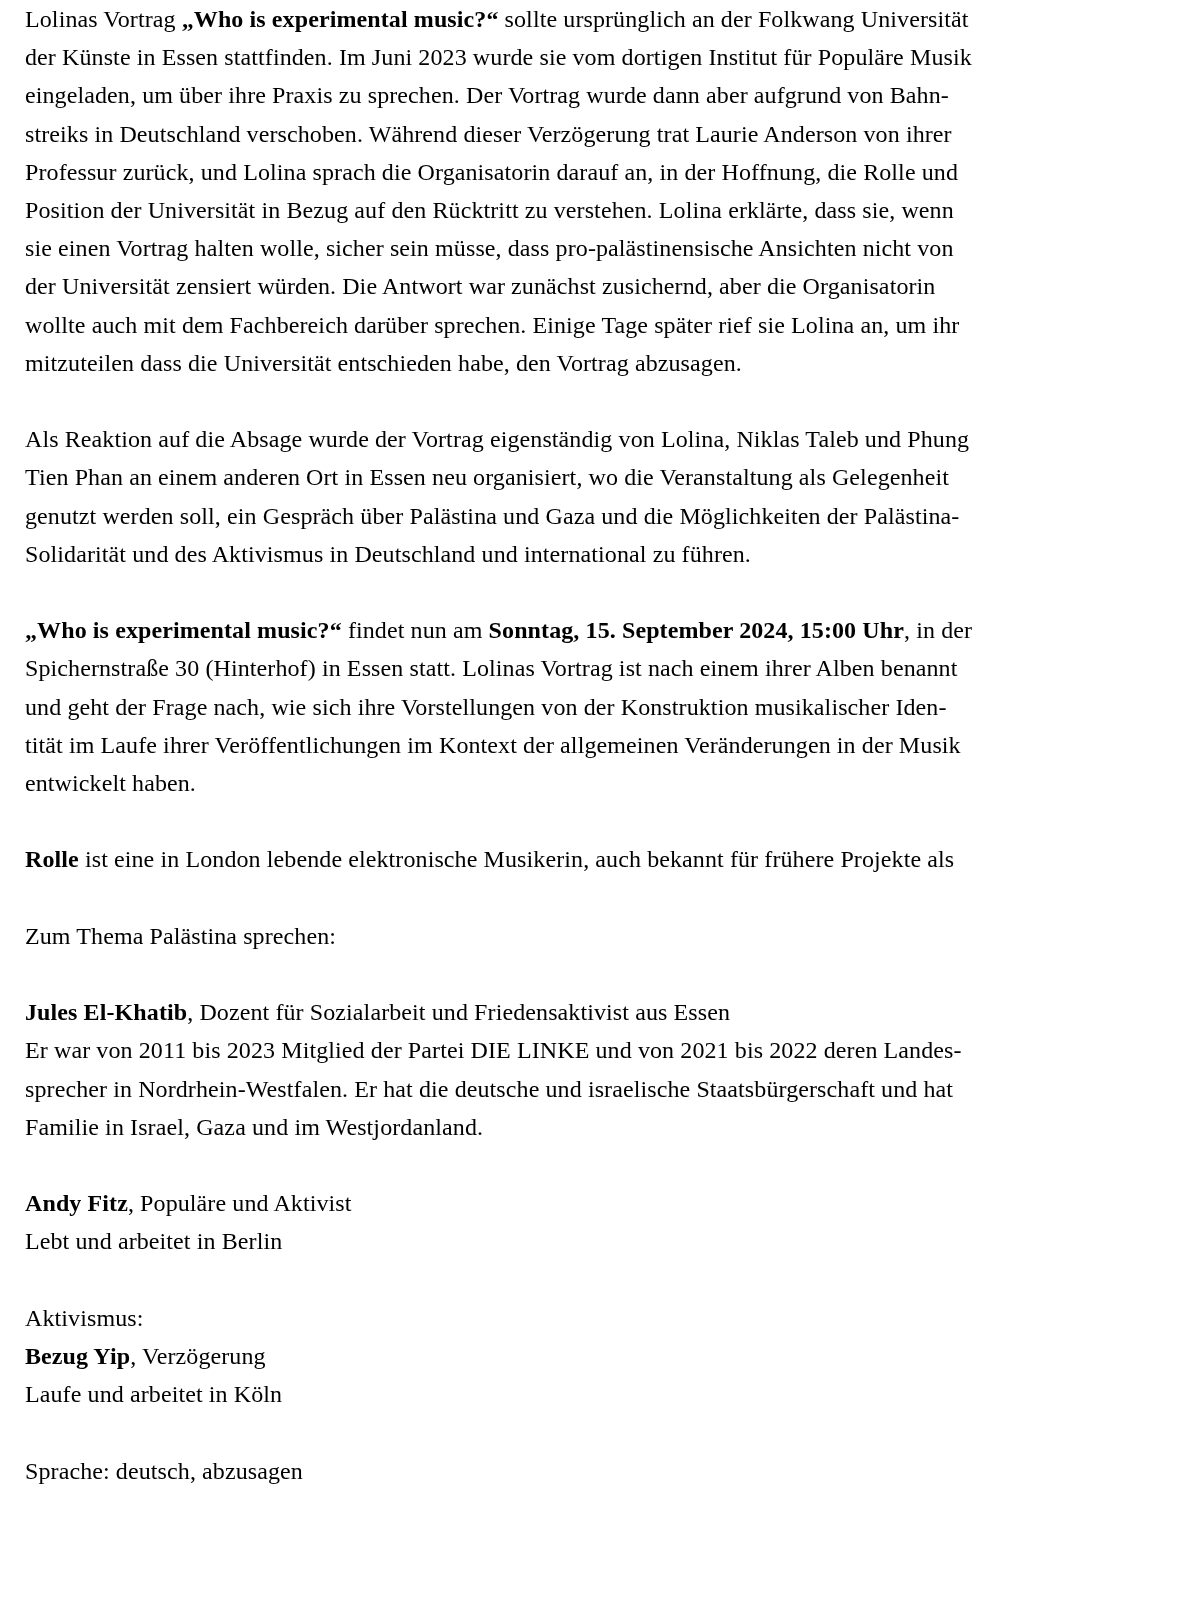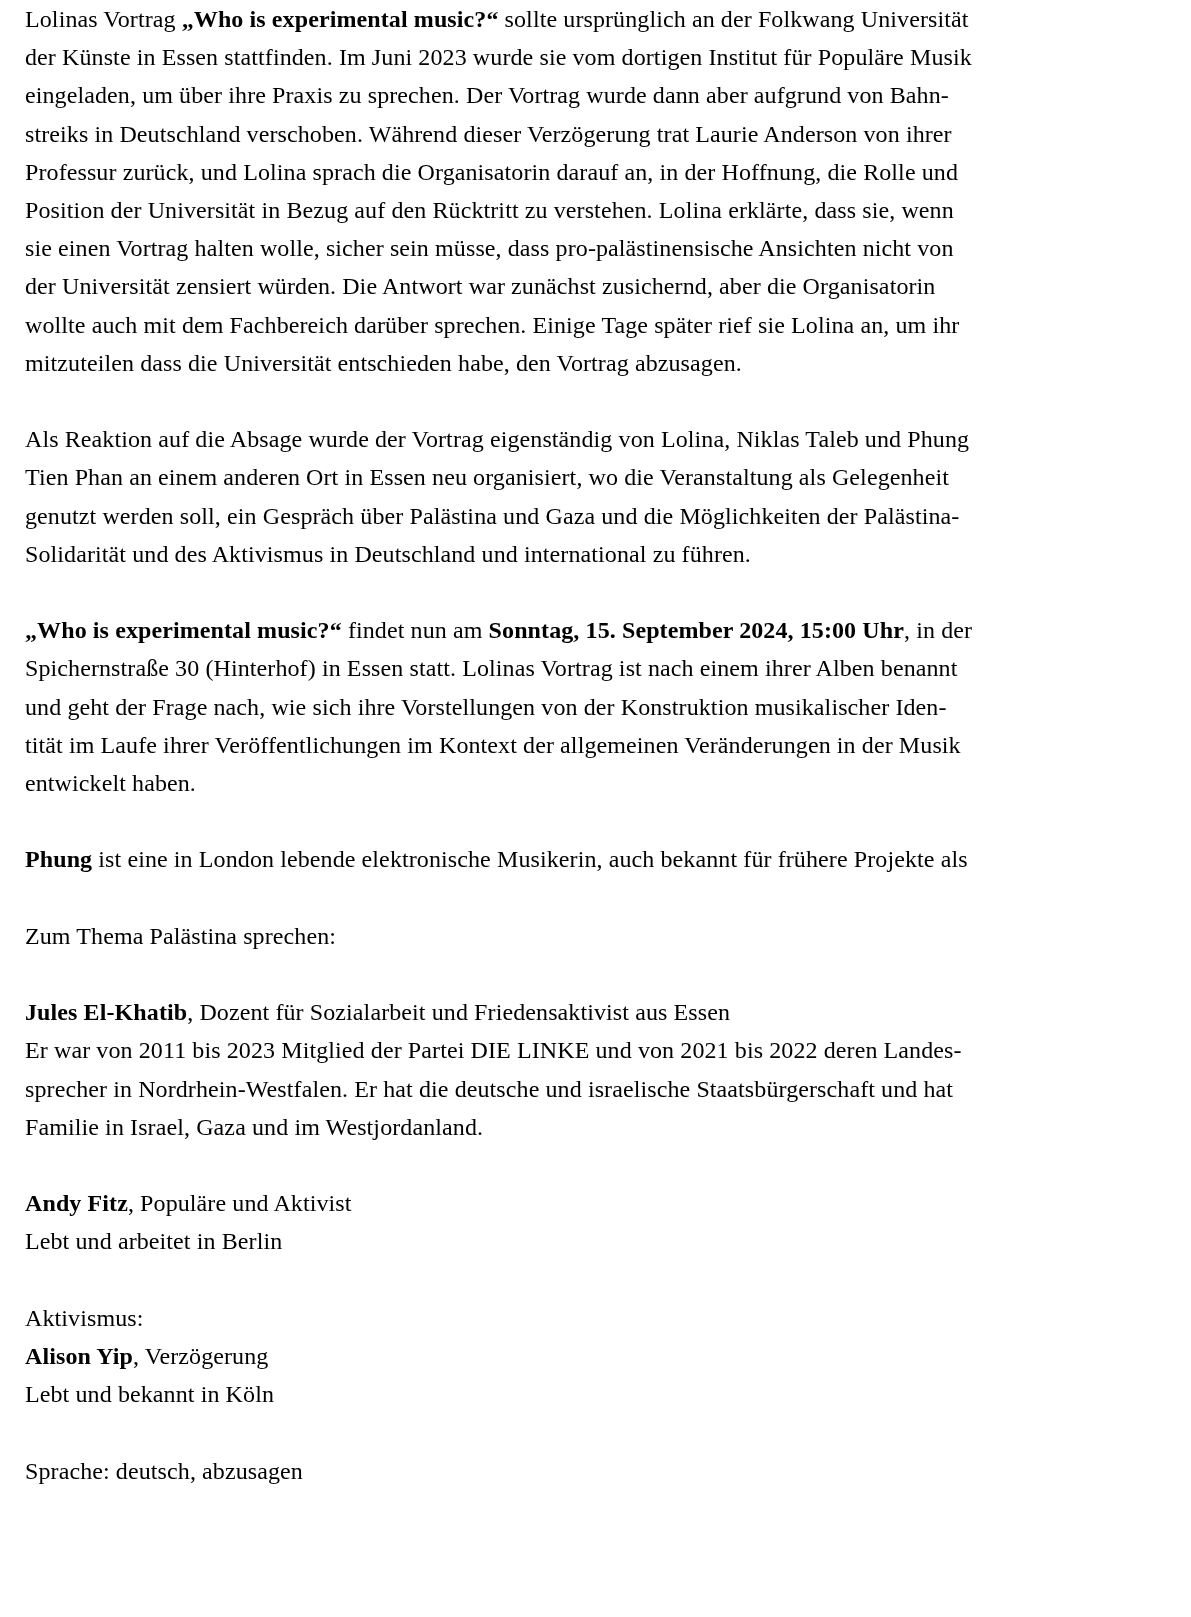--- a/index.html
+++ b/index.html
@@ -35,20 +35,20 @@
   }
 </style>
 </head>
 <body>
 
 <main class="page">
   <div class="content">
       <p class="para"><span>Lolinas Vortrag </span><span class="bold">„Who is experimental music?“</span><span> sollte ursprünglich an der Folkwang Universität</span><br><span>der Künste in Essen stattfinden. Im Juni 2023 wurde sie vom dortigen Institut für Populäre Musik</span><br><span>eingeladen, um über ihre Praxis zu sprechen. Der Vortrag wurde dann aber aufgrund von Bahn-</span><br><span>streiks in Deutschland verschoben. Während dieser Verzögerung trat Laurie Anderson von ihrer</span><br><span>Professur zurück, und Lolina sprach die Organisatorin darauf an, in der Hoffnung, die Rolle und</span><br><span>Position der Universität in Bezug auf den Rücktritt zu verstehen. Lolina erklärte, dass sie, wenn</span><br><span>sie einen Vortrag halten wolle, sicher sein müsse, dass pro-palästinensische Ansichten nicht von</span><br><span>der Universität zensiert würden. Die Antwort war zunächst zusichernd, aber die Organisatorin</span><br><span>wollte auch mit dem Fachbereich darüber sprechen. Einige Tage später rief sie Lolina an, um ihr</span><br><span>mitzuteilen dass die Universität entschieden habe, den Vortrag abzusagen.</span></p>
       <p class="para"><span>Als Reaktion auf die Absage wurde der Vortrag eigenständig von Lolina, Niklas Taleb und Phung</span><br><span>Tien Phan an einem anderen Ort in Essen neu organisiert, wo die Veranstaltung als Gelegenheit</span><br><span>genutzt werden soll, ein Gespräch über Palästina und Gaza und die Möglichkeiten der Palästina-</span><br><span>Solidarität und des Aktivismus in Deutschland und international zu führen.</span></p>
       <p class="para"><span class="bold">„Who is experimental music?“</span><span> findet nun am </span><span class="bold">Sonntag, 15. September 2024, 15:00 Uhr</span><span>, in der</span><br><span>Spichernstraße 30 (Hinterhof) in Essen statt. Lolinas Vortrag ist nach einem ihrer Alben benannt</span><br><span>und geht der Frage nach, wie sich ihre Vorstellungen von der Konstruktion musikalischer Iden-</span><br><span>tität im Laufe ihrer Veröffentlichungen im Kontext der allgemeinen Veränderungen in der Musik</span><br><span>entwickelt haben.</span></p>
-      <p class="para"><span class="bold">Phung</span><span> ist eine in London lebende elektronische Musikerin, auch bekannt für frühere Projekte als</span><br></p>
+      <p class="para"><span class="bold">Rolle</span><span> ist eine in London lebende elektronische Musikerin, auch bekannt für frühere Projekte als</span><br></p>
       <p class="para"><span>Zum Thema Palästina sprechen:</span></p>
       <p class="para"><span class="bold">Jules El-Khatib</span><span>, Dozent für Sozialarbeit und Friedensaktivist aus Essen</span><br><span>Er war von 2011 bis 2023 Mitglied der Partei DIE LINKE und von 2021 bis 2022 deren Landes-</span><br><span>sprecher in Nordrhein-Westfalen. Er hat die deutsche und israelische Staatsbürgerschaft und hat</span><br><span>Familie in Israel, Gaza und im Westjordanland.</span></p>
       <p class="para"><span class="bold">Andy Fitz</span><span>, Populäre und Aktivist</span><br><span>Lebt und arbeitet in Berlin</span></p>
-      <p class="para"><span>Aktivismus:</span><br><span class="bold">Alison Yip</span><span>, Verzögerung</span><br><span>Lebt und bekannt in Köln</span></p>
+      <p class="para"><span>Aktivismus:</span><br><span class="bold">Bezug Yip</span><span>, Verzögerung</span><br><span>Laufe und arbeitet in Köln</span></p>
       <p class="para"><span>Sprache: deutsch, abzusagen</span></p>
     </div>
 </main>
 
 </body></html>

